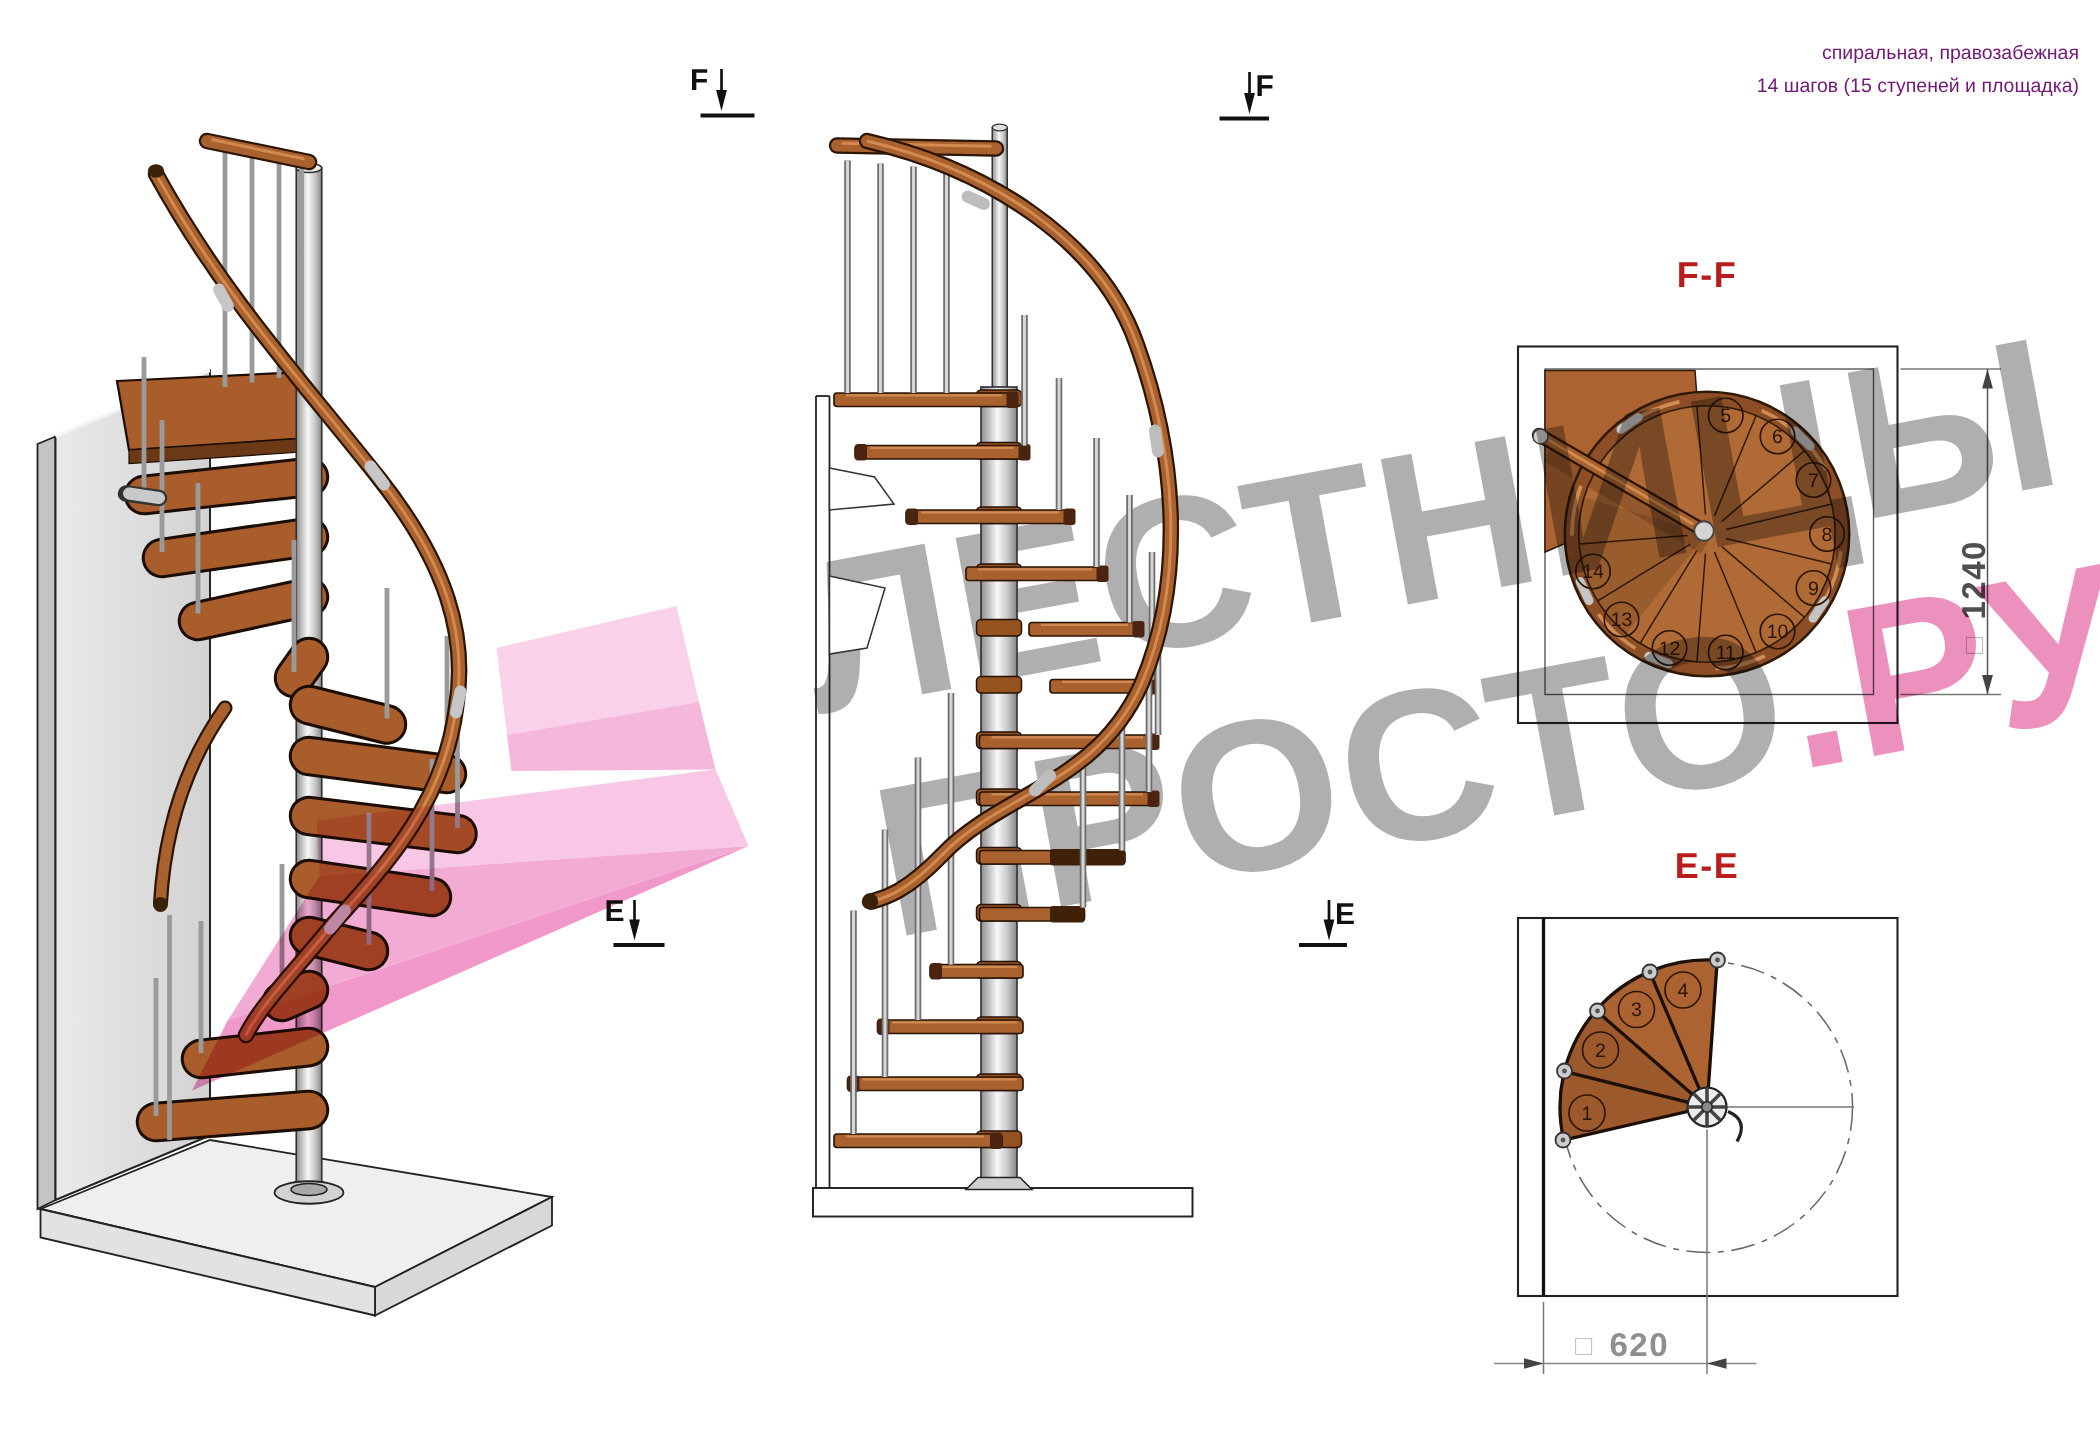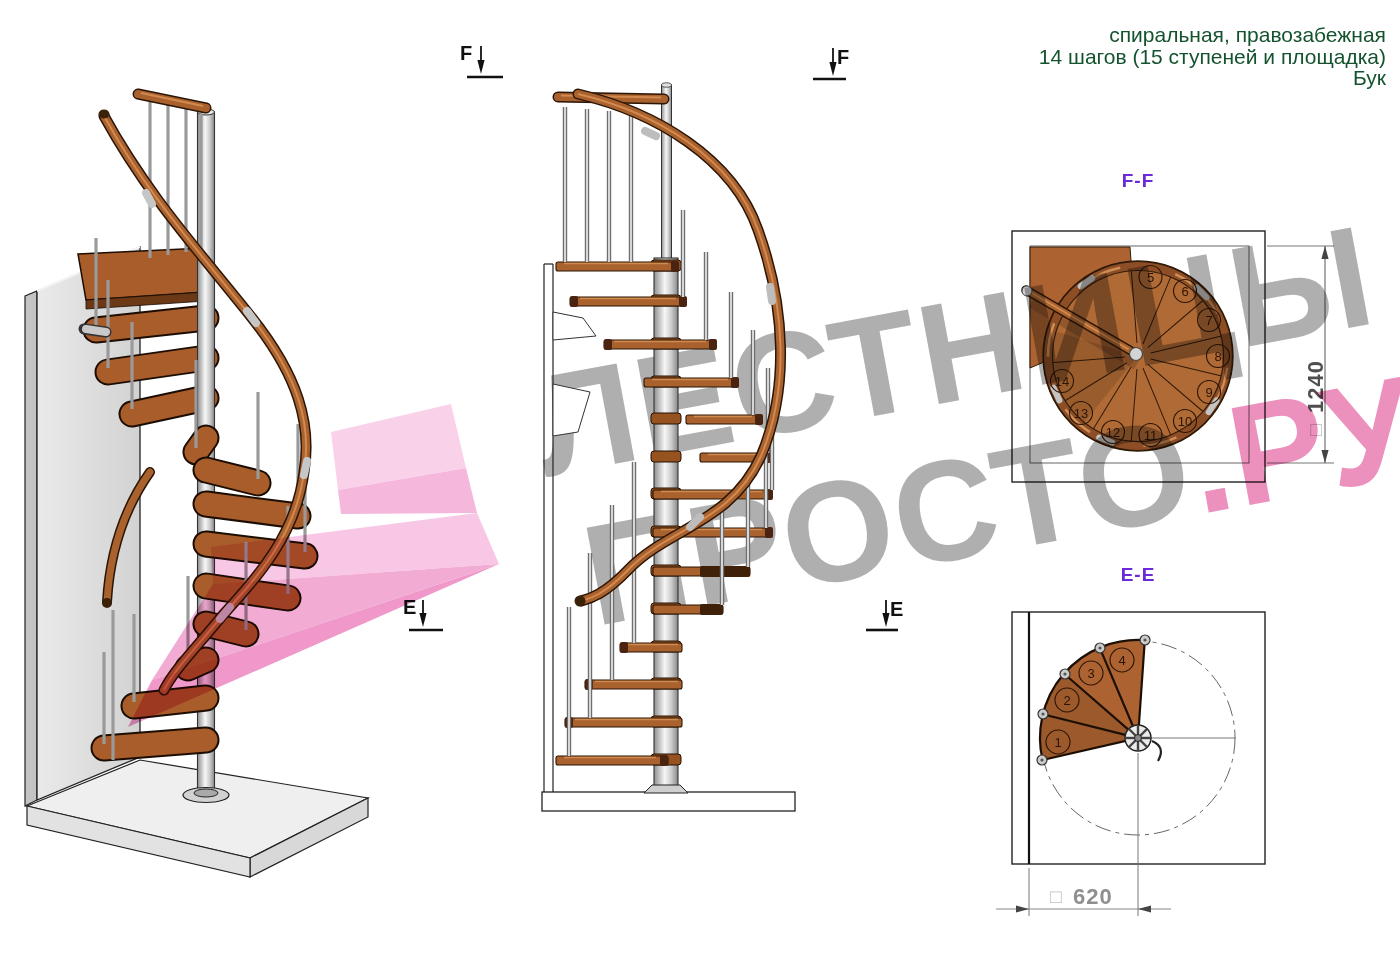--- a/index.html
+++ b/index.html
@@ -1,22 +1,22 @@
 <!DOCTYPE html>
 <html><head>
 <meta charset="utf-8">
 <style>
   html,body{margin:0;padding:0;}
   body{width:1400px;height:961px;position:relative;background:#ffffff;overflow:hidden;
        font-family:"Liberation Sans", sans-serif;}
   .abs{position:absolute;}
   
-  #header{top:24px;right:14px;text-align:right;font-size:21px;line-height:21.5px;color:#14532d;}
+  #header{top:24px;right:14px;text-align:right;font-size:13px;line-height:21.5px;color:#701a75;}
   
-  .view-title{width:90px;text-align:center;font-size:19px;font-weight:bold;color:#6d28d9;letter-spacing:1px;}
+  .view-title{width:90px;text-align:center;font-size:24px;font-weight:bold;color:#b91c1c;letter-spacing:1px;}
   #ff-title{left:1093px;top:170px;}
   #ee-title{left:1093px;top:564px;}
   
   #watermark{left:522px;top:352px;transform:rotate(-10.5deg);transform-origin:0 0;
     font-size:143px;font-weight:bold;letter-spacing:2px;line-height:156px;white-space:nowrap;
     color:#9e9e9e;opacity:.82;mix-blend-mode:multiply;z-index:2;pointer-events:none;}
   #watermark .l2{margin-left:22px;}
   #watermark .pink{color:#e877ae;}
   svg{display:block;}
   #plans{left:0;top:0;z-index:1;}
@@ -546,17 +546,16 @@
   <polygon points="331,432 451,404 466,468 338,490" fill="#f9cde8"></polygon>
   <polygon points="338,490 466,468 477,513 341,514" fill="#f4afd9"></polygon>
   <polygon points="211,547 477,513 499,564 213,584" fill="#f7c1e3"></polygon>
   <polygon points="213,584 499,564 152,680" fill="#f1a3cf"></polygon>
   <polygon points="152,680 499,564 128,727" fill="#ee8dc3"></polygon>
 </svg>
 
 <div id="header" class="abs">
   <div>спиральная, правозабежная</div>
   <div>14 шагов (15 ступеней и площадка)</div>
-  <div>Бук</div>
 </div>
 
 <div id="ff-title" class="abs view-title">F-F</div>
 <div id="ee-title" class="abs view-title">E-E</div>
 
 </body></html>

